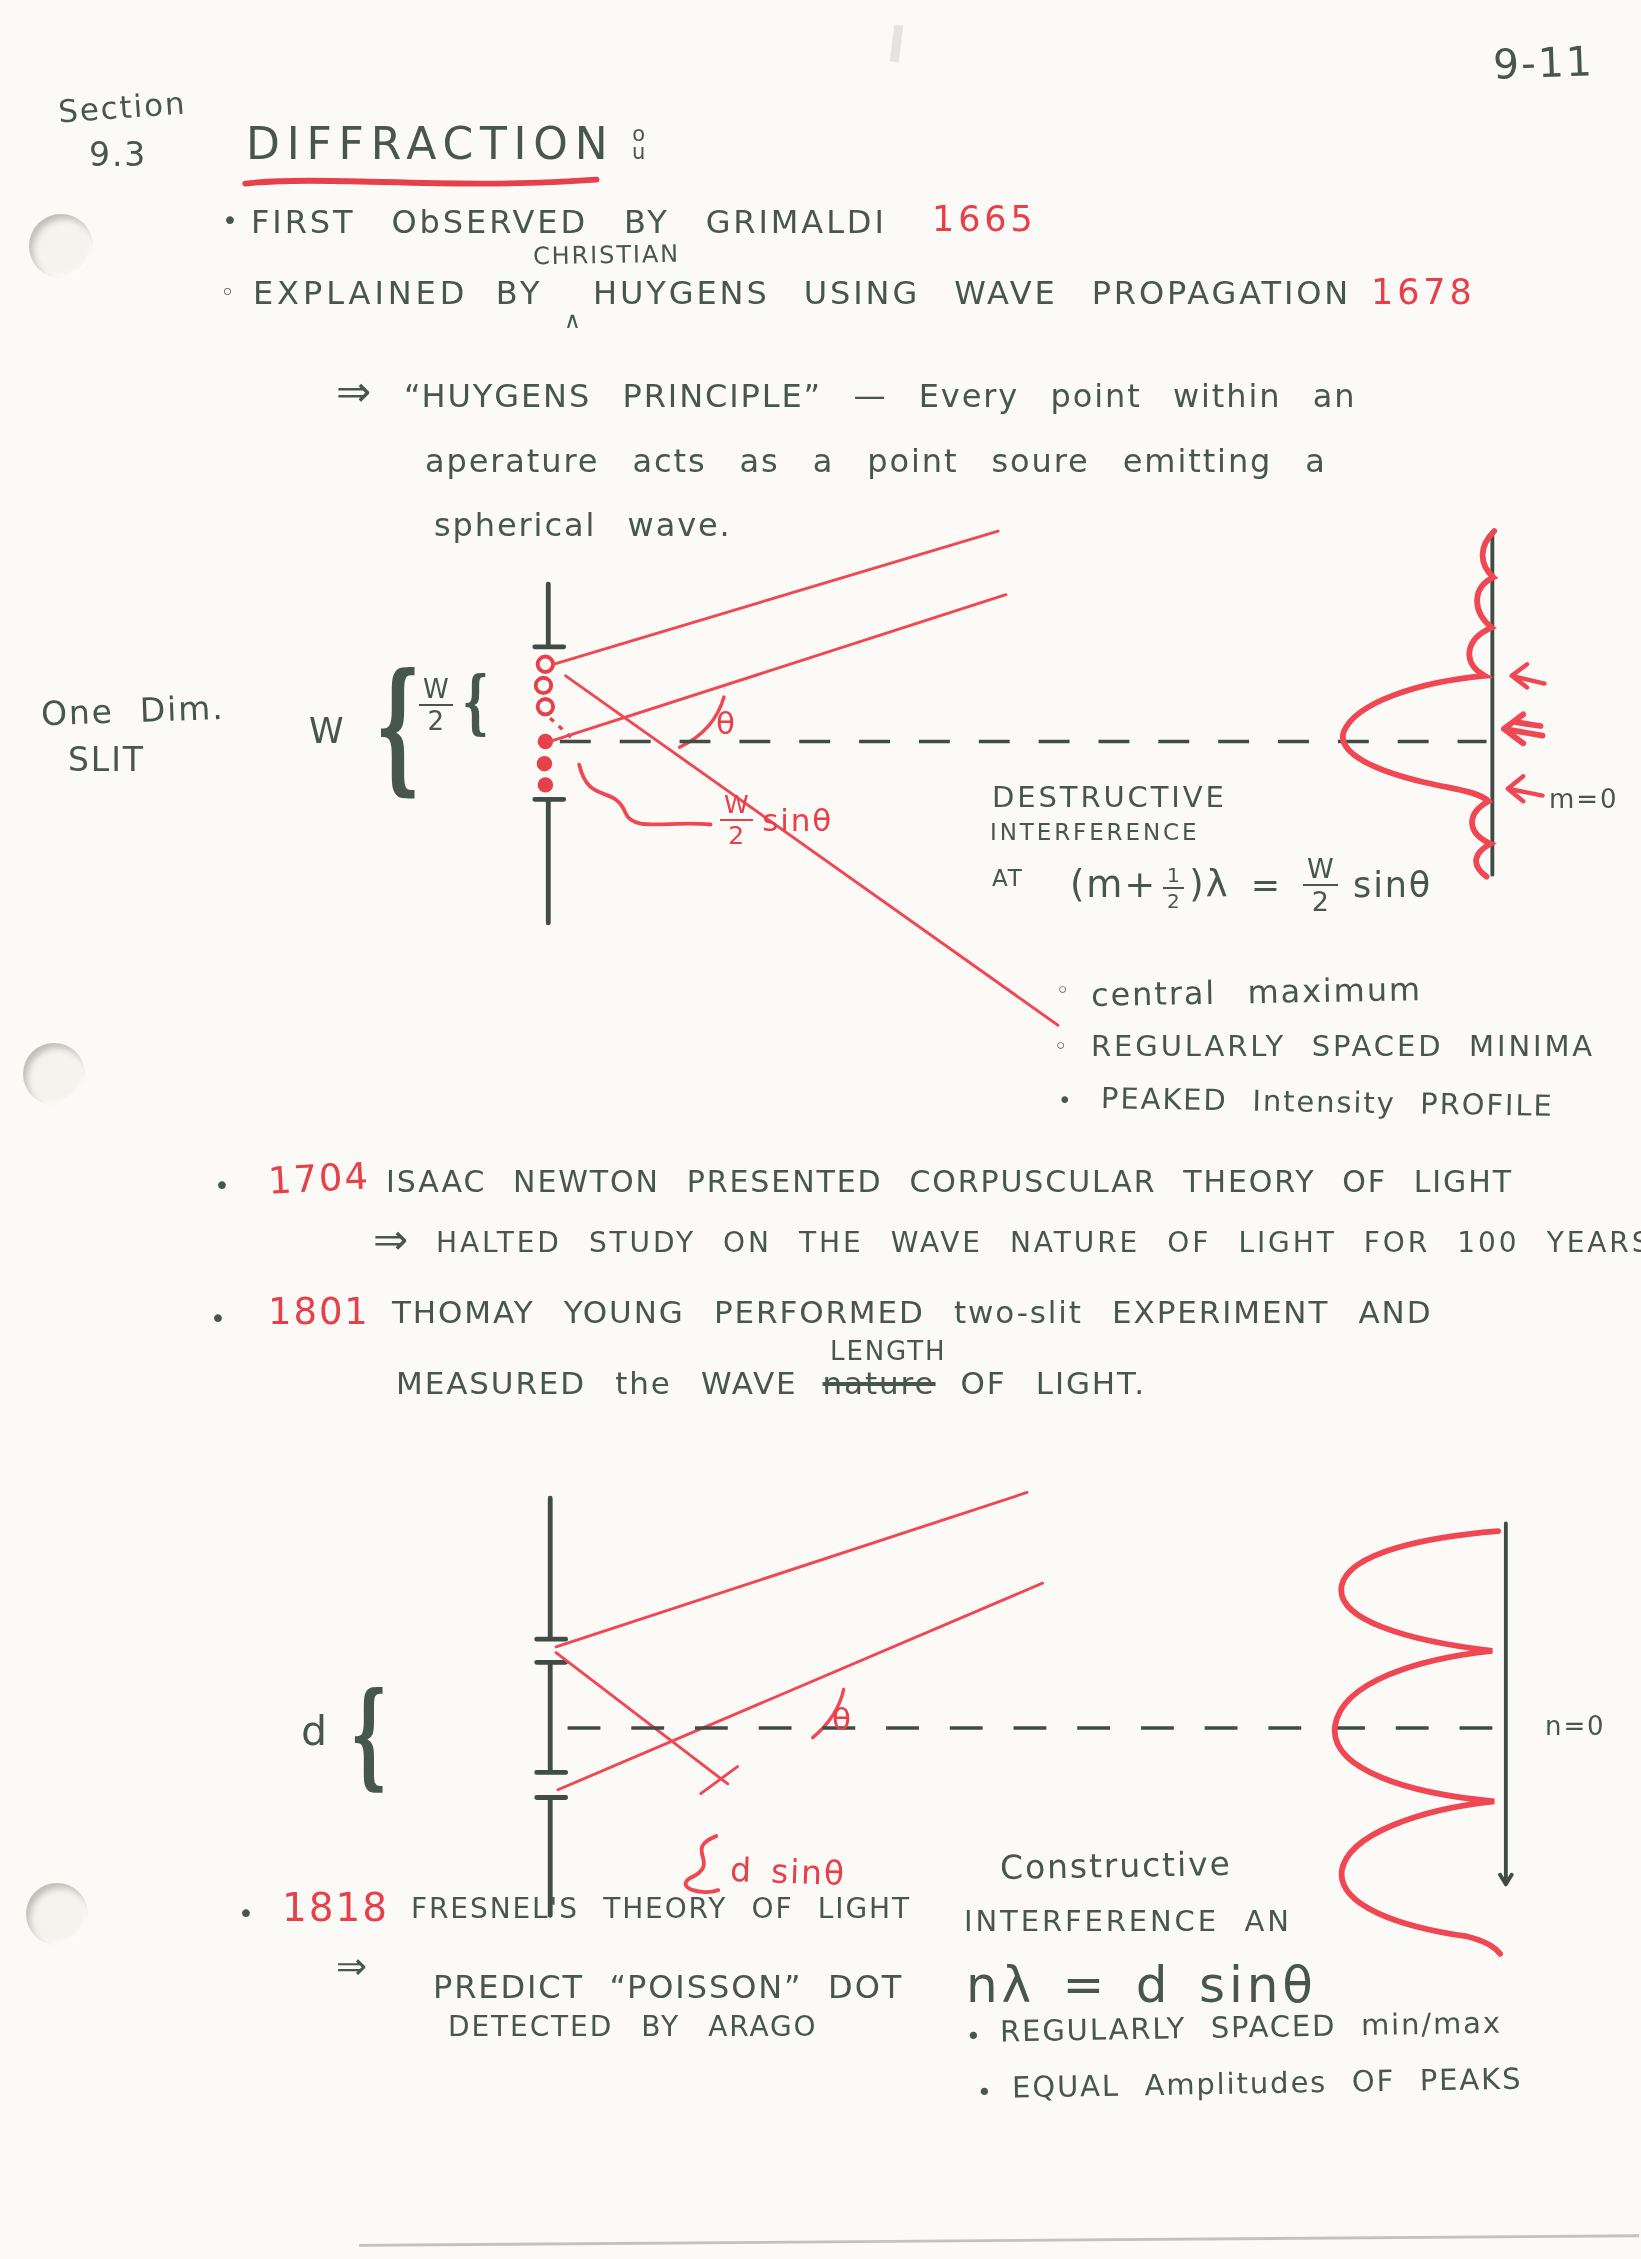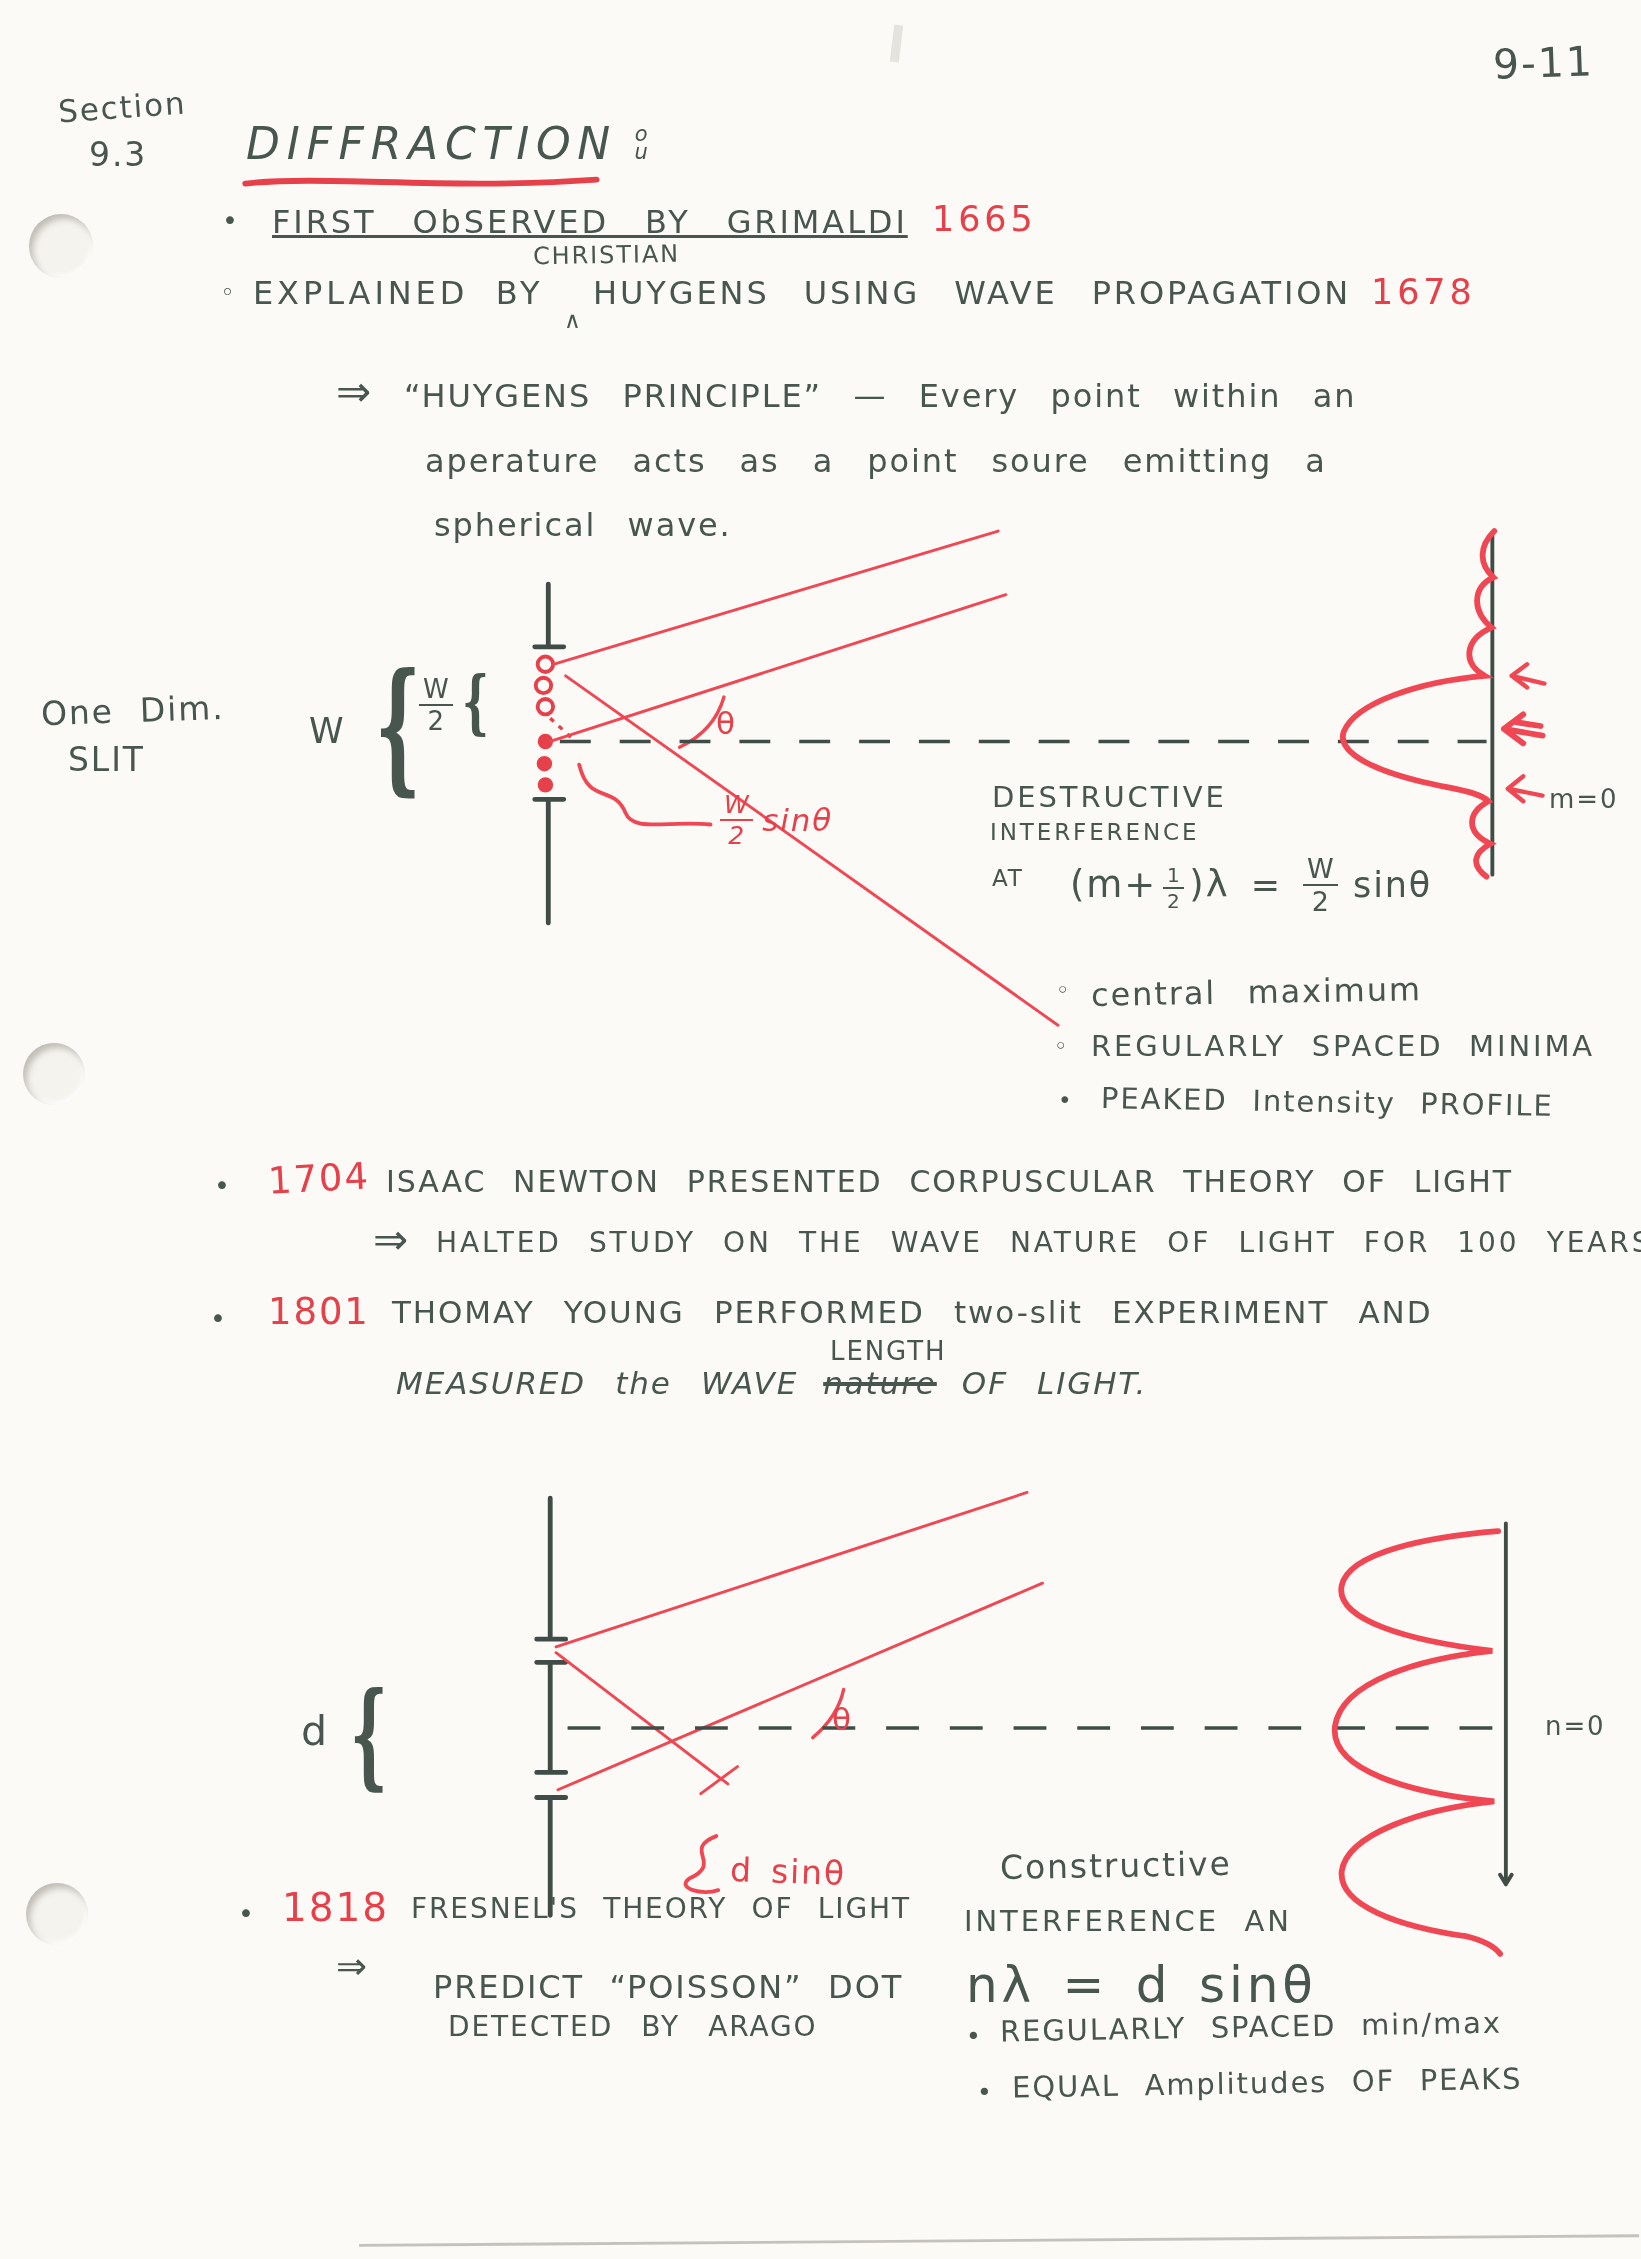--- a/index.html
+++ b/index.html
@@ -10,21 +10,21 @@
   .red{color:#e6404a;}
   .svglayer{position:absolute;left:0;top:0;}
   .frac{display:inline-flex;flex-direction:column;align-items:center;line-height:1;vertical-align:middle;}
   .frac .ftop{border-bottom:2.9px solid currentColor;padding:0 3.9px 1.9px;}
   .frac .fbot{padding-top:1.9px;}
   .brace{line-height:1;transform-origin:top left;font-family:"DejaVu Serif",serif;font-weight:bold;}
   .punch{position:absolute;border-radius:50%;background:#f5f3ee;
          box-shadow:inset 3.9px 4.8px 6.8px rgba(115,110,100,.40), inset -1.9px -2.9px 4.8px rgba(255,255,255,.9);}
   .colon{display:inline-flex;flex-direction:column;align-items:center;line-height:.85;font-size:21px;letter-spacing:0;}
   .strike{text-decoration:line-through;text-decoration-thickness:3.9px;}
-  .row{display:flex;align-items:flex-start;font-style:italic;}
+  .row{display:flex;align-items:flex-start;}
   .formula{display:flex;align-items:center;gap:5.8px;}
 </style>
 </head>
 <body>
 
 <div class="page">
 
   <div class="punch" style="left:29px;top:214px;width:64px;height:64px;"></div>
   <div class="punch" style="left:23px;top:1043px;width:62px;height:62px;"></div>
   <div class="punch" style="left:26px;top:1883px;width:62px;height:62px;"></div>
@@ -82,21 +82,21 @@
 
   <div class="abs row" style="left:246px;top:118px;align-items:center;gap:17.4px;">
     <span class="hand" style="font-size:44px;letter-spacing:6.8px;">DIFFRACTION</span>
     <span class="colon">
       <span>o</span>
       <span>u</span>
     </span>
   </div>
 
   <span class="abs hand" style="left:222px;top:205px;font-size:27px;">•</span>
-  <div class="abs hand" style="left:272px;top:203px;font-size:32px;word-spacing:23px;letter-spacing:2.9px;text-decoration:underline;">FIRST ObSERVED BY GRIMALDI</div>
+  <div class="abs hand" style="left:251px;top:203px;font-size:32px;word-spacing:23px;letter-spacing:2.9px;">FIRST ObSERVED BY GRIMALDI</div>
   <div class="abs hand red" style="left:932px;top:199px;font-size:35px;letter-spacing:3.9px;">1665</div>
 
   <div class="abs hand" style="left:533px;top:241px;font-size:24px;transform:rotate(-1deg);">CHRISTIAN</div>
   <span class="abs hand" style="left:220px;top:278px;font-size:25px;">◦</span>
   <div class="abs hand" style="left:253px;top:274px;font-size:32px;letter-spacing:3.9px;">EXPLAINED BY</div>
   <span class="abs hand" style="left:564px;top:307px;font-size:23px;">∧</span>
   <div class="abs hand" style="left:593px;top:274px;font-size:32px;word-spacing:21px;letter-spacing:2.9px;">HUYGENS USING WAVE PROPAGATION</div>
   <div class="abs hand red" style="left:1371px;top:272px;font-size:35px;letter-spacing:3.9px;">1678</div>
 
   <span class="abs hand" style="left:336px;top:367px;font-size:42px;">⇒</span>

